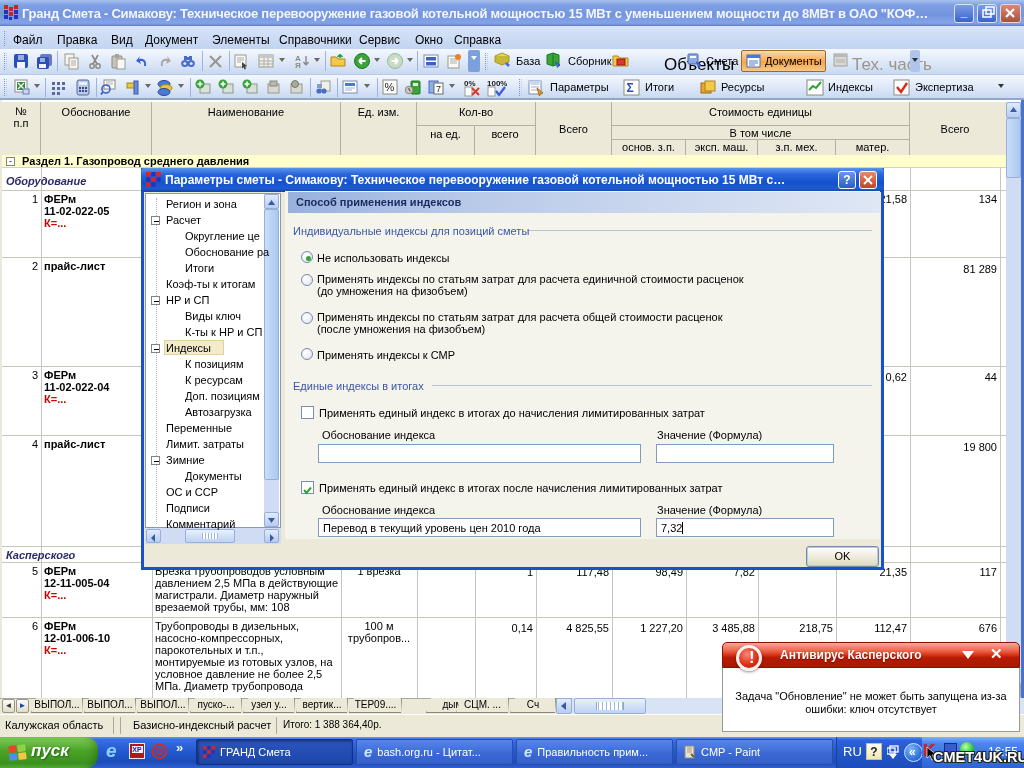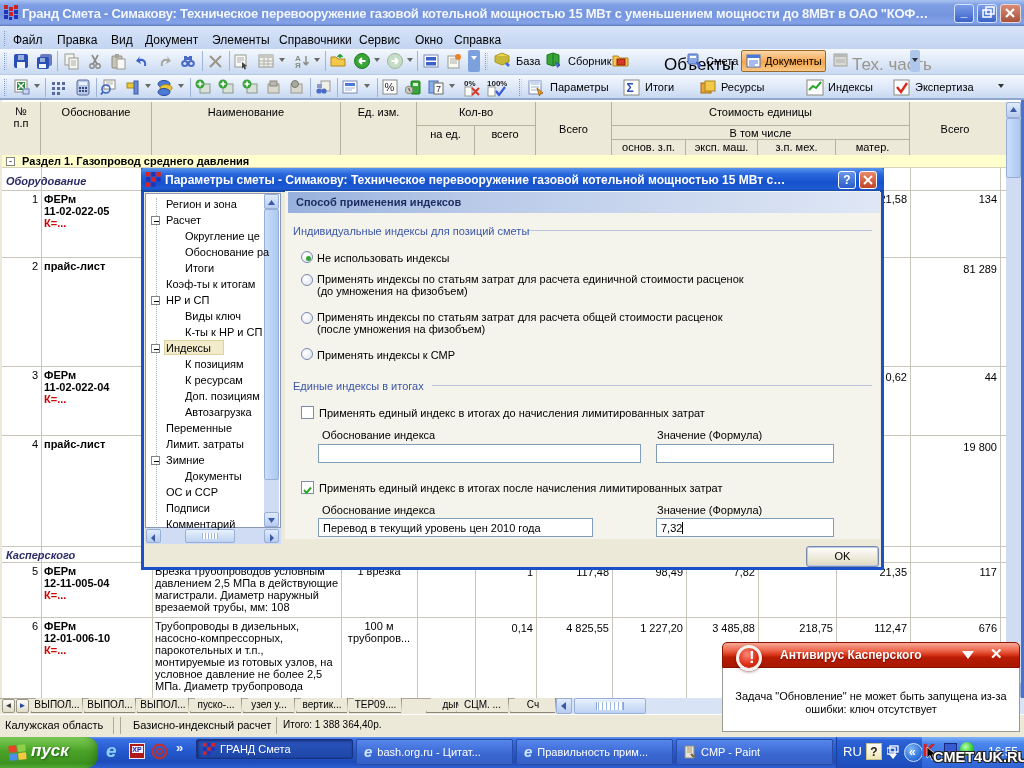--- a/index.html
+++ b/index.html
@@ -503,21 +503,21 @@
 <div class="a" style="left:106px;top:740px;width:17px;height:20px;font-size:19px;font-weight:bold;font-style:italic;color:#8ecef8;text-shadow:0 0 1px #2a6ad8">e</div>
 <div class="a" style="left:129px;top:743px;width:16px;height:16px;background:#b01818;border:1px solid #e8e8f8">
     <div style="margin:2px auto 0;width:11px;height:7px;background:#f0f0ff;font-size:7px;font-weight:bold;color:#1a1aa0;text-align:center;line-height:7px">XP</div>
   </div>
 <div class="a" style="left:151px;top:743px;width:17px;height:17px"><svg width="17" height="17">
       <circle cx="8.5" cy="8.5" r="6.8" fill="none" stroke="#c03030" stroke-width="2.2"></circle>
       <circle cx="8.5" cy="8.5" r="2.6" fill="none" stroke="#c03030" stroke-width="1.8"></circle>
     </svg></div>
 <div class="a" style="left:176px;top:740px;color:#eef4ff;font-size:13px;font-weight:bold">»</div>
 
-<div class="tbtn" style="left:196px;top:739px;width:157px;height:20px;background:linear-gradient(180deg,#2a55be,#1e46a8);border:1px solid #17327e;box-shadow:inset 1px 1px 3px rgba(0,0,30,.5)">
+<div class="tbtn" style="left:196px;top:739px;width:157px;height:26px;background:linear-gradient(180deg,#2a55be,#1e46a8);border:1px solid #17327e;box-shadow:inset 1px 1px 3px rgba(0,0,30,.5)">
  <svg width="12" height="12" style="margin-left:6px">
       <rect x="0" y="0" width="3.5" height="3.5" fill="#d22"></rect>
       <rect x="4.2" y="0" width="3.5" height="3.5" fill="#23b"></rect>
       <rect x="8.4" y="0" width="3.5" height="3.5" fill="#d22"></rect>
       <rect x="0" y="4.2" width="3.5" height="3.5" fill="#23b"></rect>
       <rect x="4.2" y="4.2" width="3.5" height="3.5" fill="#d22"></rect>
       <rect x="8.4" y="4.2" width="3.5" height="3.5" fill="#23b"></rect>
       <rect x="0" y="8.4" width="3.5" height="3.5" fill="#d22"></rect>
       <rect x="4.2" y="8.4" width="3.5" height="3.5" fill="#23b"></rect>
     </svg>
@@ -678,21 +678,21 @@
 <div class="rtext" style="left:657px;top:429px;z-index:43">Значение (Формула)</div>
 <div class="field" style="left:318px;top:444px;width:323px;height:19px;z-index:43"></div>
 <div class="field" style="left:656px;top:444px;width:178px;height:19px;z-index:43"></div>
 
 <div class="cbox" style="left:301px;top:481px;z-index:43"><svg width="11" height="11">
       <path d="M2 5 L4.5 8 L9 2.5" stroke="#2da52d" stroke-width="2" fill="none"></path>
     </svg></div>
 <div class="rtext" style="left:319px;top:482px;z-index:43">Применять единый индекс в итогах после начисления лимитированных затрат</div>
 <div class="rtext" style="left:322px;top:504px;z-index:43">Обоснование индекса</div>
 <div class="rtext" style="left:657px;top:504px;z-index:43">Значение (Формула)</div>
-<div class="field" style="left:318px;top:518px;width:275px;height:19px;z-index:43">Перевод в текущий уровень цен 2010 года</div>
+<div class="field" style="left:318px;top:518px;width:323px;height:19px;z-index:43">Перевод в текущий уровень цен 2010 года</div>
 <div class="field" style="left:656px;top:518px;width:178px;height:19px;z-index:43">7,32<span style="border-left:1px solid #000;margin-left:0px"></span></div>
 
 <div class="a" style="left:806px;top:546px;width:73px;height:21px;background:linear-gradient(180deg,#fefefc,#ece9d8 60%,#dcd8c4);border:1px solid #7a8aac;border-radius:3px;font-size:11px;color:#000;text-align:center;line-height:19px;z-index:43;box-shadow:0 0 0 1px #b8c8e8 inset">OK</div>
 
 <div class="a" style="left:722px;top:642px;width:298px;height:90px;z-index:50">
  <div style="position:absolute;left:0;top:0;width:298px;height:26px;background:linear-gradient(180deg,#f8a896 0%,#ee6a50 30%,#d83418 50%,#b81c04 60%,#a81800 100%);border:1px solid #8a1200;border-radius:5px 5px 0 0"></div>
  <div style="position:absolute;left:0;top:26px;width:298px;height:64px;background:#fff;border:1px solid #9a9a94;border-top:none"></div>
  <div style="position:absolute;left:14px;top:3px;width:26px;height:26px;border-radius:50%;background:radial-gradient(circle at 40% 32%,#f8887a,#e03018 55%,#b01800);border:3px solid #f4f2ee;box-shadow:0 1px 3px rgba(80,0,0,.5)"></div>
  <div style="position:absolute;left:27px;top:6px;font-size:17px;font-weight:bold;color:#fff">!</div>
  <div style="position:absolute;left:58px;top:6px;font-size:12px;font-weight:bold;color:#fff;text-shadow:0 1px 1px rgba(60,0,0,.6)">Антивирус Касперского</div>

